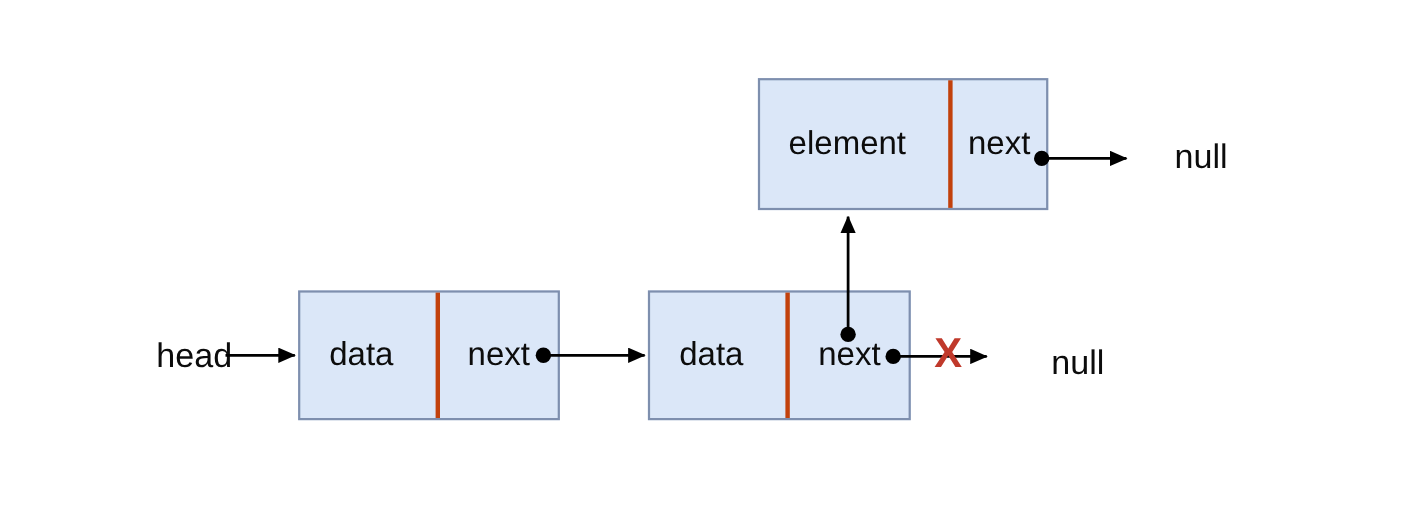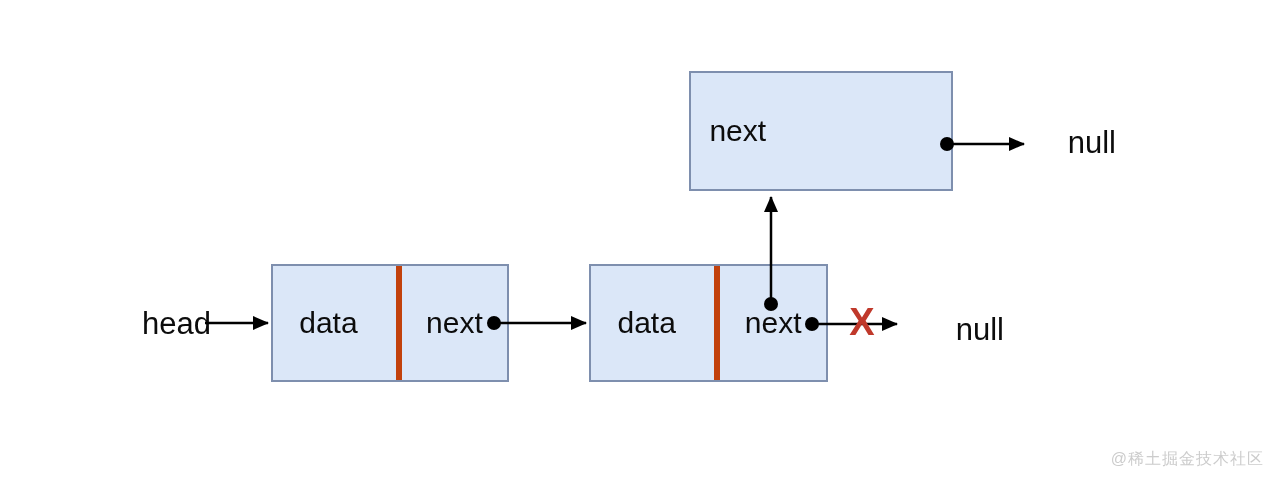--- a/index.html
+++ b/index.html
@@ -19,21 +19,21 @@
     border: 2px solid #7e8fae;
   }
   .node .cell {
     box-sizing: border-box;
     display: flex;
     align-items: center;
     justify-content: center;
     font-size: 30px;
     color: #0c0c0c;
   }
-  .node .cell + .cell { border-left: 6px solid #c2410c; margin-left: 12px; }
+  .node .cell + .cell { border-left: 4px solid #c2410c; margin-left: 12px; }
 
   .node1 { left: 271px; top: 264px; width: 238px; height: 118px; }
   .node1 .cell { width: 50%; }
   .node2 { left: 589px; top: 264px; width: 239px; height: 118px; }
   .node2 .cell { width: 50%; }
   .node3 { left: 689px; top: 71px;  width: 264px; height: 120px; }
   .node3 .cell-a { width: 64%; }
   .node3 .cell-b { width: 36%; }
 
   .label {
@@ -84,20 +84,21 @@
     <div class="cell">data</div>
     <div class="cell">next</div>
   </div>
 
   <div class="node node2">
     <div class="cell">data</div>
     <div class="cell">next</div>
   </div>
 
   <div class="node node3">
+    <div class="cell cell-a">element</div>
     <div class="cell cell-b">next</div>
   </div>
 
   <div class="label null-bottom">null</div>
   <div class="label null-top">null</div>
 
   <svg class="overlay" viewBox="0 0 1282 478" xmlns="http://www.w3.org/2000/svg">
     <defs>
       <marker id="ah" markerUnits="userSpaceOnUse" markerWidth="16" markerHeight="14" refX="15" refY="7" orient="auto">
         <path d="M0,0 L16,7 L0,14 z" fill="#000000"></path>
@@ -115,15 +116,14 @@
     <line x1="947" y1="144" x2="1024" y2="144" stroke="#000000" stroke-width="2.5" marker-end="url(#ah)"></line>
 
     <circle cx="494" cy="323" r="7" fill="#000000"></circle>
     <circle cx="812" cy="324" r="7" fill="#000000"></circle>
     <circle cx="771" cy="304" r="7" fill="#000000"></circle>
     <circle cx="947" cy="144" r="7" fill="#000000"></circle>
   </svg>
 
   <div class="x-marker">X</div>
 
-  <div class="watermark">@稀土掘金技术社区</div>
 
 </div>
 
 </body></html>

